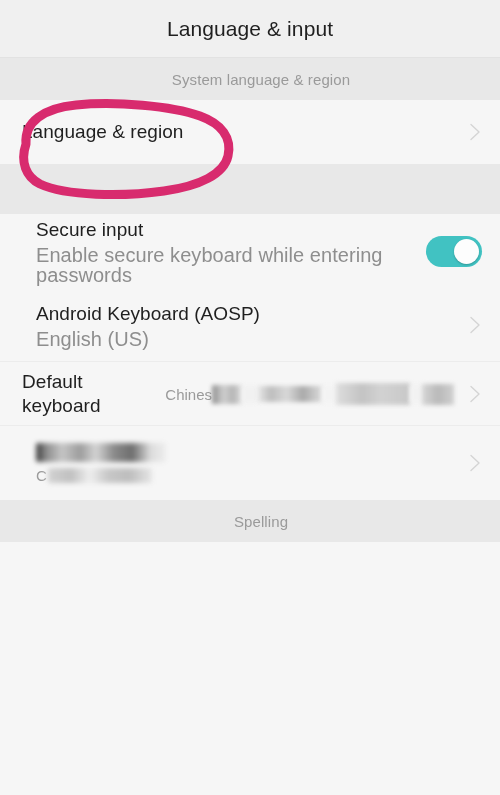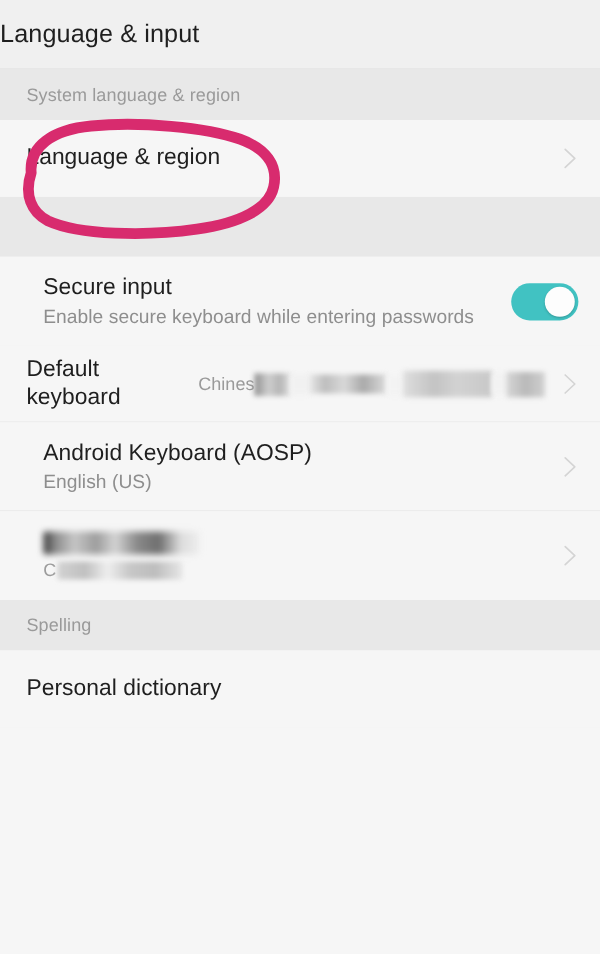--- a/index.html
+++ b/index.html
@@ -19,20 +19,21 @@
     background: #f6f6f6;
   }
 
   
   .appbar {
     position: relative;
     height: 58px;
     background: #f0f0f0;
     display: flex;
     align-items: center;
+    justify-content: center;
     box-sizing: border-box;
   }
   .appbar-title {
     font-size: 21px;
     color: #1f1f1f;
     letter-spacing: 0.1px;
     font-weight: 400;
   }
   .appbar::after {
     content: "";
@@ -44,20 +45,21 @@
 
   
   .section-band {
     background: #e8e8e8;
     height: 42px;
     display: flex;
     align-items: center;
     padding: 0 0 0 22px;
     box-sizing: border-box;
     position: relative;
+    justify-content: center;
   }
   .section-band-label {
     font-size: 15px;
     color: #9a9a9a;
     font-weight: 400;
     letter-spacing: 0.1px;
   }
 
   
   .spacer-band {
@@ -94,21 +96,21 @@
     justify-content: center;
   }
   .row-title {
     font-size: 19px;
     color: #1f1f1f;
     font-weight: 400;
     line-height: 24px;
     letter-spacing: 0.05px;
   }
   .row-sub {
-    font-size: 16px;
+    font-size: 20px;
     color: #8e8e8e;
     line-height: 20px;
     margin-top: 3px;
     letter-spacing: 0.05px;
   }
 
   .row-value {
     font-size: 15px;
     color: #9a9a9a;
     margin-right: 10px;
@@ -288,20 +290,32 @@
         <span class="row-sub">Enable secure keyboard while entering passwords</span>
       </div>
       <div class="toggle">
         <div class="toggle-knob"></div>
       </div>
     </div>
   </div>
 
 
   <div class="list">
+
+    <div class="row row-tall row-divider">
+      <div class="row-text">
+        <span class="row-title">Android Keyboard (AOSP)</span>
+        <span class="row-sub">English (US)</span>
+      </div>
+      <span class="chevron">
+        <svg viewBox="0 0 22 22" width="22" height="22" fill="none" stroke="#b9b9b9" stroke-width="1.4" stroke-linecap="round" stroke-linejoin="round">
+          <polyline points="7,3.5 15,11 7,18.5"></polyline>
+        </svg>
+      </span>
+    </div>
 
     <div class="row row-divider">
       <div class="row-text">
         <span class="row-title">Default keyboard</span>
       </div>
       <div class="row-value">
         <span>Chines</span>
         <span class="mosaic-strip">
           <span class="mosaic mz-a"></span>
           <span class="mosaic mz-b"></span>
@@ -312,61 +326,44 @@
           <span class="mosaic mz-g"></span>
         </span>
       </div>
       <span class="chevron">
         <svg viewBox="0 0 22 22" width="22" height="22" fill="none" stroke="#b9b9b9" stroke-width="1.4" stroke-linecap="round" stroke-linejoin="round">
           <polyline points="7,3.5 15,11 7,18.5"></polyline>
         </svg>
       </span>
     </div>
 
-    <div class="row row-tall row-divider">
-      <div class="row-text">
-        <span class="row-title">Android Keyboard (AOSP)</span>
-        <span class="row-sub">English (US)</span>
+    <div class="row row-tall">
+      <div class="row-text">
+        <span class="blur-title"></span>
+        <span class="blur-sub-wrap">
+          <span class="blur-sub-letter">C</span>
+          <span class="blur-sub"></span>
+        </span>
       </div>
       <span class="chevron">
         <svg viewBox="0 0 22 22" width="22" height="22" fill="none" stroke="#b9b9b9" stroke-width="1.4" stroke-linecap="round" stroke-linejoin="round">
           <polyline points="7,3.5 15,11 7,18.5"></polyline>
         </svg>
       </span>
     </div>
 
-    <div class="row row-tall">
-      <div class="row-text">
-        <span class="blur-title"></span>
-        <span class="blur-sub-wrap">
-          <span class="blur-sub-letter">C</span>
-          <span class="blur-sub"></span>
-        </span>
-      </div>
-      <span class="chevron">
-        <svg viewBox="0 0 22 22" width="22" height="22" fill="none" stroke="#b9b9b9" stroke-width="1.4" stroke-linecap="round" stroke-linejoin="round">
-          <polyline points="7,3.5 15,11 7,18.5"></polyline>
-        </svg>
-      </span>
-    </div>
-
   </div>
 
   <div class="section-band">
     <span class="section-band-label">Spelling</span>
   </div>
 
   <div class="list">
 
 
-    <div class="row">
-      <div class="row-text">
-        <span class="row-title">Personal dictionary</span>
-      </div>
-    </div>
 
   </div>
 
   <svg class="annotation" viewBox="0 0 240 108" fill="none">
     <path d="M22 48
              C 20 26, 40 12, 72 9
              C 112 5, 168 10, 196 20
              C 218 28, 228 42, 224 60
              C 220 78, 196 90, 160 95
              C 118 101, 62 100, 36 88

